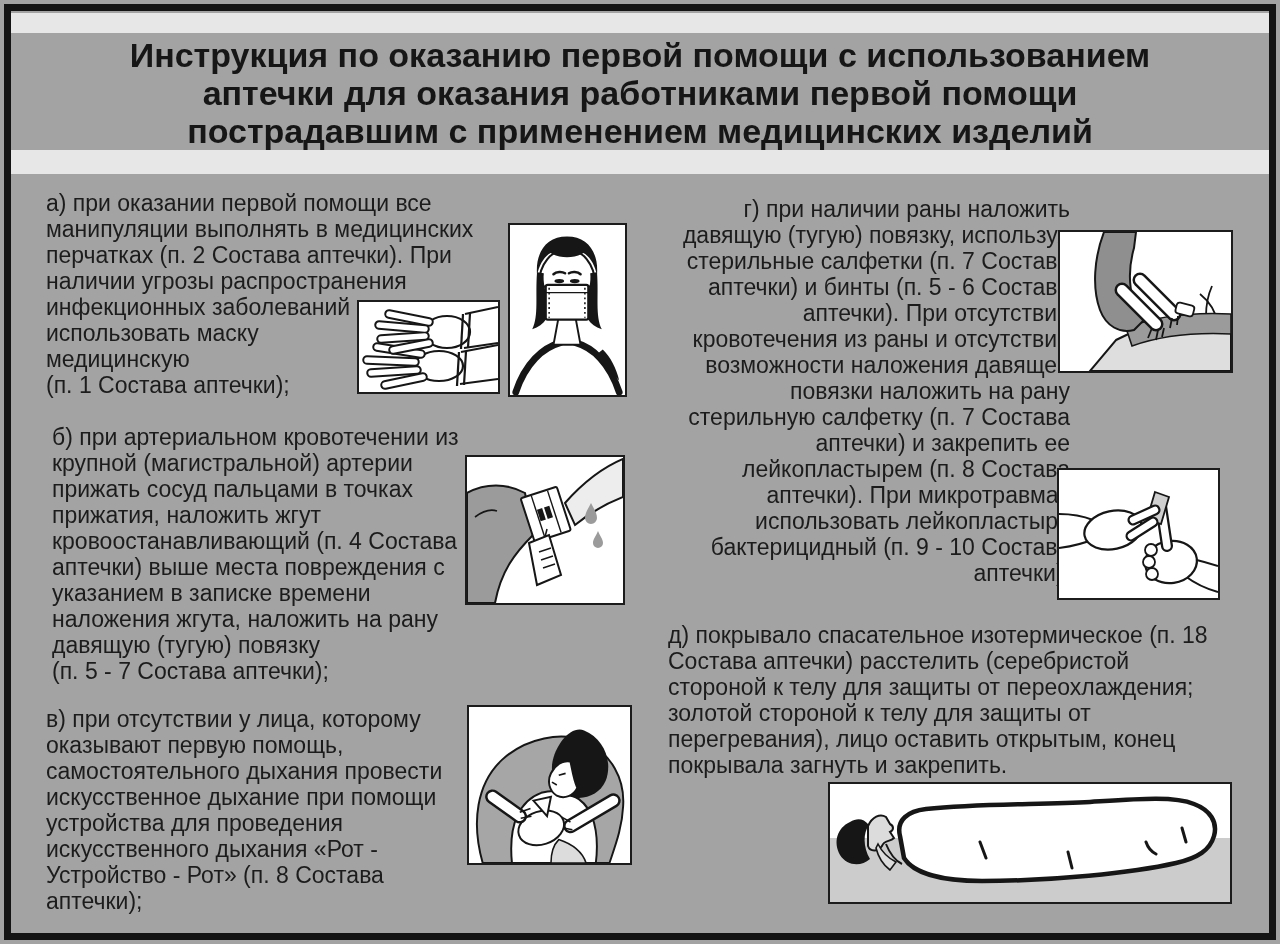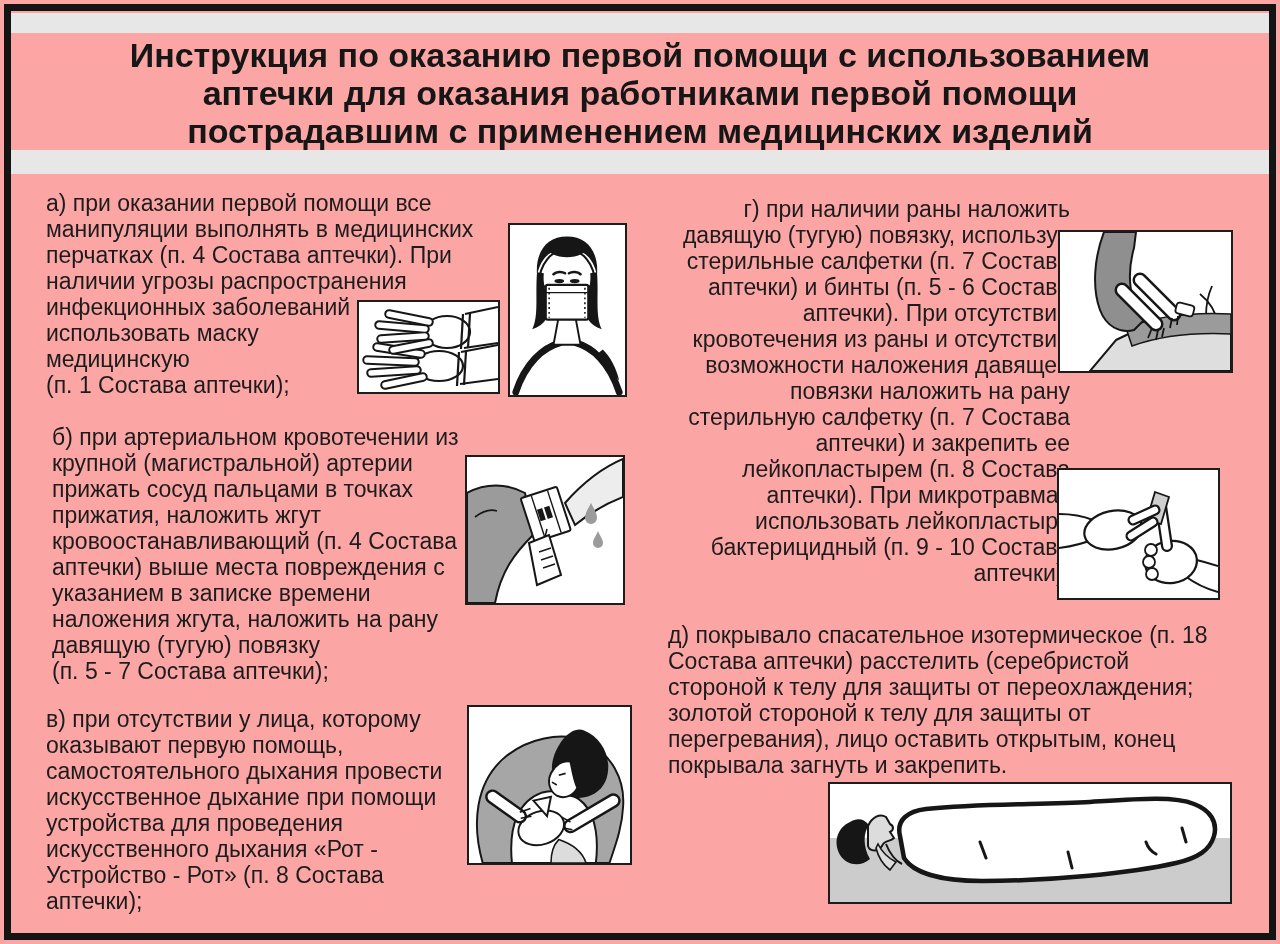--- a/index.html
+++ b/index.html
@@ -1,17 +1,17 @@
 <!DOCTYPE html>
 <html lang="ru"><head>
 <meta charset="utf-8">
 <style>
   html,body{margin:0;padding:0;background:#fff;}
   .page{
-    position:relative;width:1280px;height:944px;background:#fca5a5;overflow:hidden;
+    position:relative;width:1280px;height:944px;background:#a3a3a3;overflow:hidden;
     font-family:"Liberation Sans", sans-serif;color:#1c1c1c;
   }
   .frame{position:absolute;top:4px;left:4px;right:4px;bottom:4px;border:7px solid #141414;pointer-events:none;}
   .bar{position:absolute;left:11px;right:11px;background:#e7e7e7;}
   .bar-top{top:13px;height:20px;}
   .bar-under-title{top:150px;height:24px;}
   .title{
     position:absolute;left:20px;right:20px;top:36px;
     text-align:center;font-weight:bold;font-size:34px;line-height:38px;
     white-space:pre-line;color:#161616;
@@ -42,21 +42,21 @@
 <div class="page">
   <div class="frame"></div>
   <div class="bar bar-top"></div>
   <div class="title">Инструкция по оказанию первой помощи с использованием
 аптечки для оказания работниками первой помощи
 пострадавшим с применением медицинских изделий</div>
   <div class="bar bar-under-title"></div>
 
   <div class="para para-a">а) при оказании первой помощи все
 манипуляции выполнять в медицинских
-перчатках (п. 4 Состава аптечки). При
+перчатках (п. 2 Состава аптечки). При
 наличии угрозы распространения
 инфекционных заболеваний
 использовать маску
 медицинскую
 (п. 1 Состава аптечки);</div>
   <div class="para para-b">б) при артериальном кровотечении из
 крупной (магистральной) артерии
 прижать сосуд пальцами в точках
 прижатия, наложить жгут
 кровоостанавливающий (п. 4 Состава

